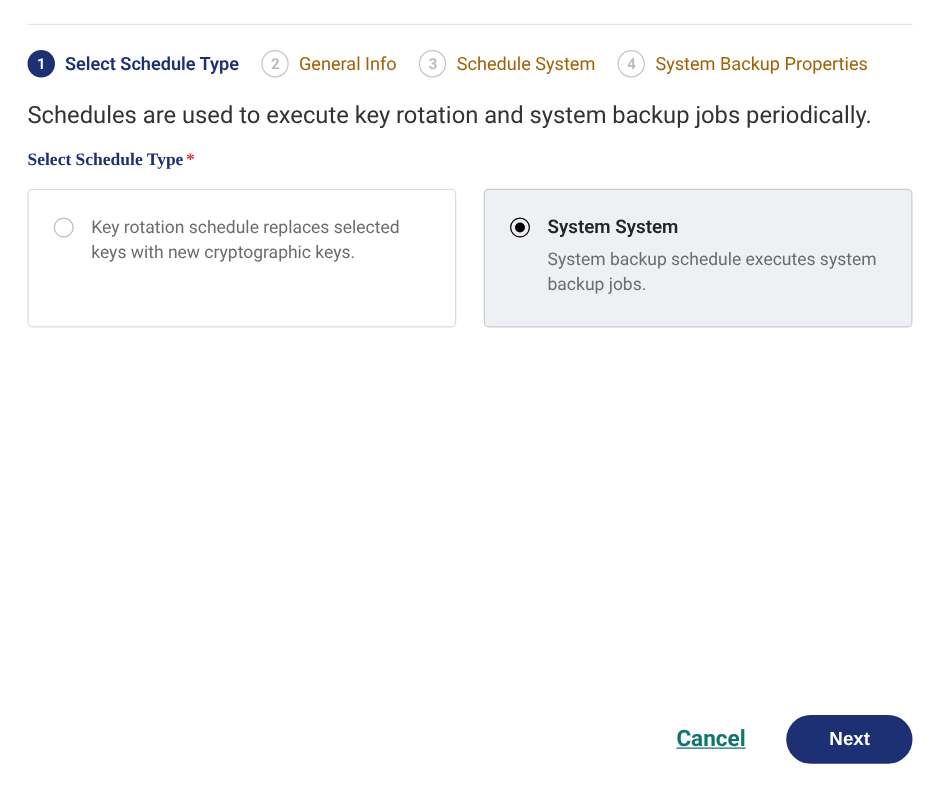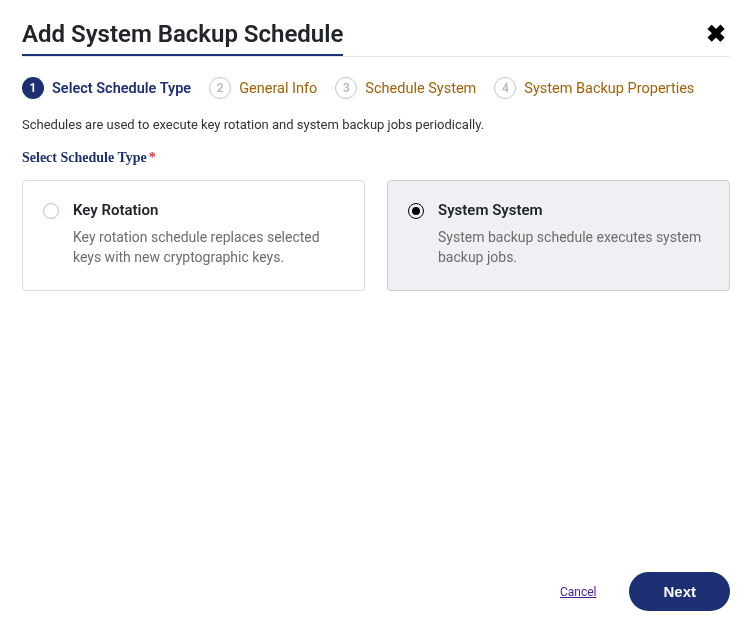--- a/index.html
+++ b/index.html
@@ -80,21 +80,21 @@
       font-size: 14.5px;
     }
     .step.active .step-label {
       color: #1d3074;
       font-weight: 600;
     }
     .step.inactive .step-label {
       color: #a16207;
     }
     .description {
-      font-size: 13px;
+      font-size: 19px;
       color: #333;
       margin-bottom: 18px;
     }
     .field-label {
       font-size: 14px;
       font-weight: 600;
       color: #1d3074;
       margin-bottom: 14px;
       font-family: Liberation Serif, serif;
     }
@@ -159,45 +159,42 @@
     }
     .footer {
       margin-top: auto;
       display: flex;
       justify-content: flex-end;
       align-items: center;
       gap: 20px;
       padding-bottom: 8px;
     }
     .cancel-link {
-      font-size: 12px;
-      color: #4c1d95;
+      font-size: 18px;
+      color: #0f766e;
       text-decoration: underline;
       cursor: pointer;
+      font-weight: bold;
     }
     .next-button {
       background: #1d3074;
       color: #fff;
       border: none;
       border-radius: 22px;
       padding: 11px 34px;
       font-size: 15px;
       font-weight: 600;
       cursor: pointer;
       margin-left: 13px;
     }
   </style>
 </head>
 <body>
 
 <div class="dialog">
-  <div class="dialog-header">
-    <h1 class="dialog-title">Add System Backup Schedule</h1>
-    <span class="close-icon">✖</span>
-  </div>
   <div class="divider"></div>
 
   <div class="stepper">
     <div class="step active">
       <div class="step-circle">1</div>
       <div class="step-label">Select Schedule Type</div>
     </div>
     <div class="step inactive">
       <div class="step-circle">2</div>
       <div class="step-label">General Info</div>
@@ -215,21 +212,20 @@
   <p class="description">Schedules are used to execute key rotation and system backup jobs periodically.</p>
 
   <div class="field-label">
     <span>Select Schedule Type</span><span class="required">*</span>
   </div>
 
   <div class="options">
     <div class="option-card">
       <div class="radio"></div>
       <div class="option-body">
-        <div class="option-title">Key Rotation</div>
         <div class="option-desc">Key rotation schedule replaces selected keys with new cryptographic keys.</div>
       </div>
     </div>
     <div class="option-card selected">
       <div class="radio"></div>
       <div class="option-body">
         <div class="option-title">System System</div>
         <div class="option-desc">System backup schedule executes system backup jobs.</div>
       </div>
     </div>

